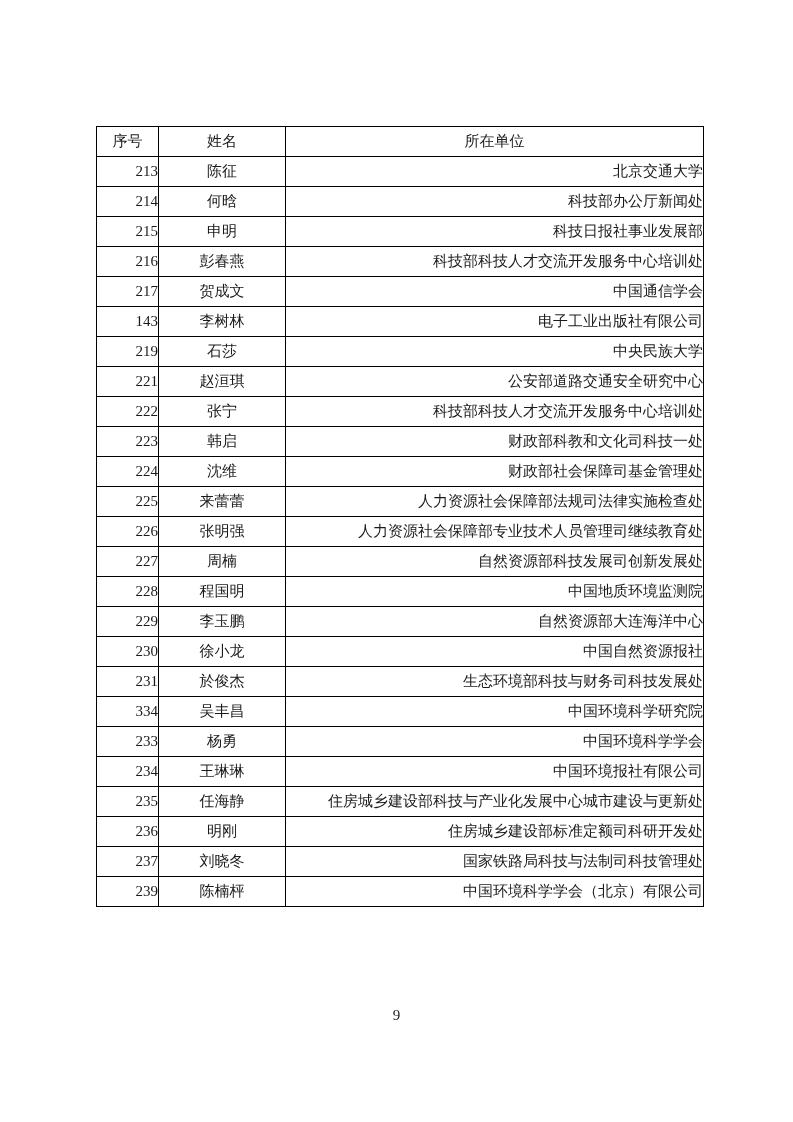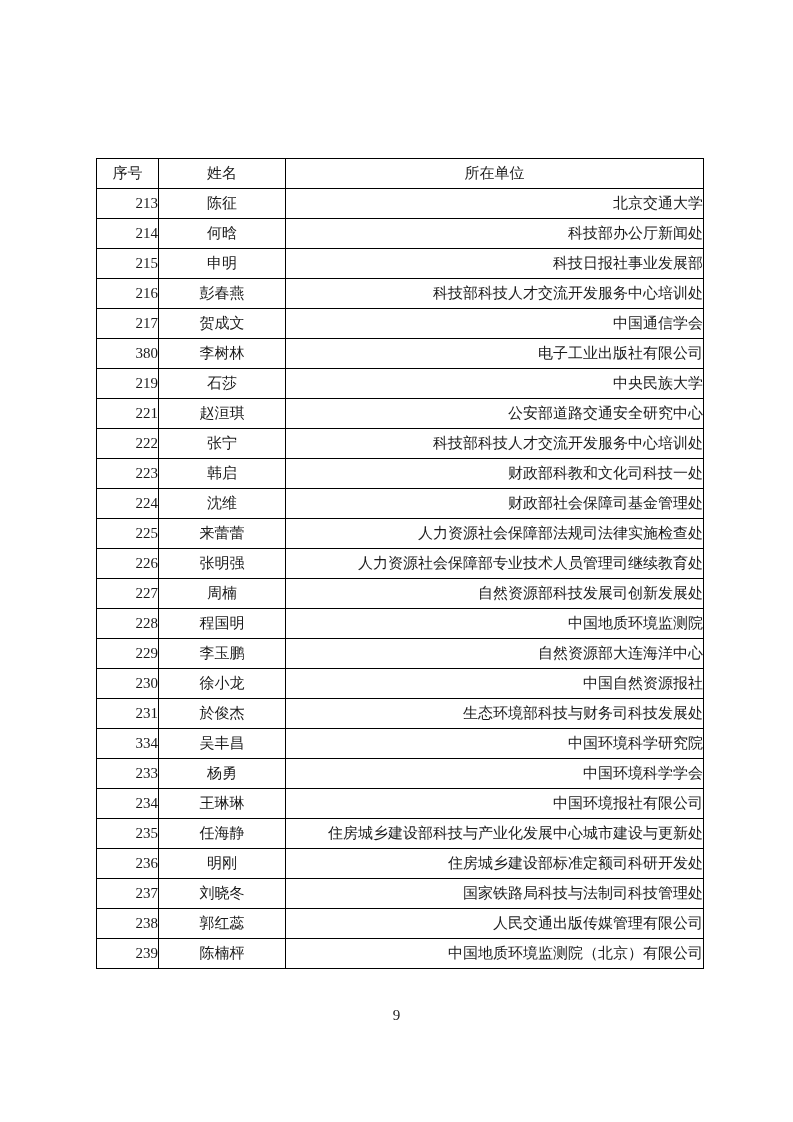--- a/index.html
+++ b/index.html
@@ -10,21 +10,21 @@
   .page {
     position: relative;
     width: 793px; height: 1122px;
     background: #ffffff;
     color: #1a1a1a;
     font-family: "Liberation Serif", serif;
     overflow: hidden;
   }
   table.roster {
     position: absolute;
-    left: 96px; top: 158px;
+    left: 96px; top: 126px;
     width: 607px;
     border-collapse: collapse;
     table-layout: fixed;
   }
   table.roster col.col-no   { width: 62px; }
   table.roster col.col-name { width: 127px; }
   table.roster col.col-unit { width: 418px; }
   table.roster th, table.roster td {
     border: 1px solid #000000;
     height: 30px;
@@ -91,21 +91,21 @@
       <td class="cell-unit">科技部科技人才交流开发服务中心培训处</td>
     </tr>
 
     <tr>
       <td class="cell-no">217</td>
       <td class="cell-name">贺成文</td>
       <td class="cell-unit">中国通信学会</td>
     </tr>
 
     <tr>
-      <td class="cell-no">380</td>
+      <td class="cell-no">143</td>
       <td class="cell-name">李树林</td>
       <td class="cell-unit">电子工业出版社有限公司</td>
     </tr>
 
     <tr>
       <td class="cell-no">219</td>
       <td class="cell-name">石莎</td>
       <td class="cell-unit">中央民族大学</td>
     </tr>
 
@@ -205,29 +205,24 @@
       <td class="cell-name">明刚</td>
       <td class="cell-unit">住房城乡建设部标准定额司科研开发处</td>
     </tr>
 
     <tr>
       <td class="cell-no">237</td>
       <td class="cell-name">刘晓冬</td>
       <td class="cell-unit">国家铁路局科技与法制司科技管理处</td>
     </tr>
 
-    <tr>
-      <td class="cell-no">238</td>
-      <td class="cell-name">郭红蕊</td>
-      <td class="cell-unit">人民交通出版传媒管理有限公司</td>
-    </tr>
 
     <tr>
       <td class="cell-no">239</td>
       <td class="cell-name">陈楠枰</td>
-      <td class="cell-unit">中国地质环境监测院（北京）有限公司</td>
+      <td class="cell-unit">中国环境科学学会（北京）有限公司</td>
     </tr>
   </tbody>
   </table>
 
   <div class="page-number">9</div>
 
 </div>
 
 </body></html>

